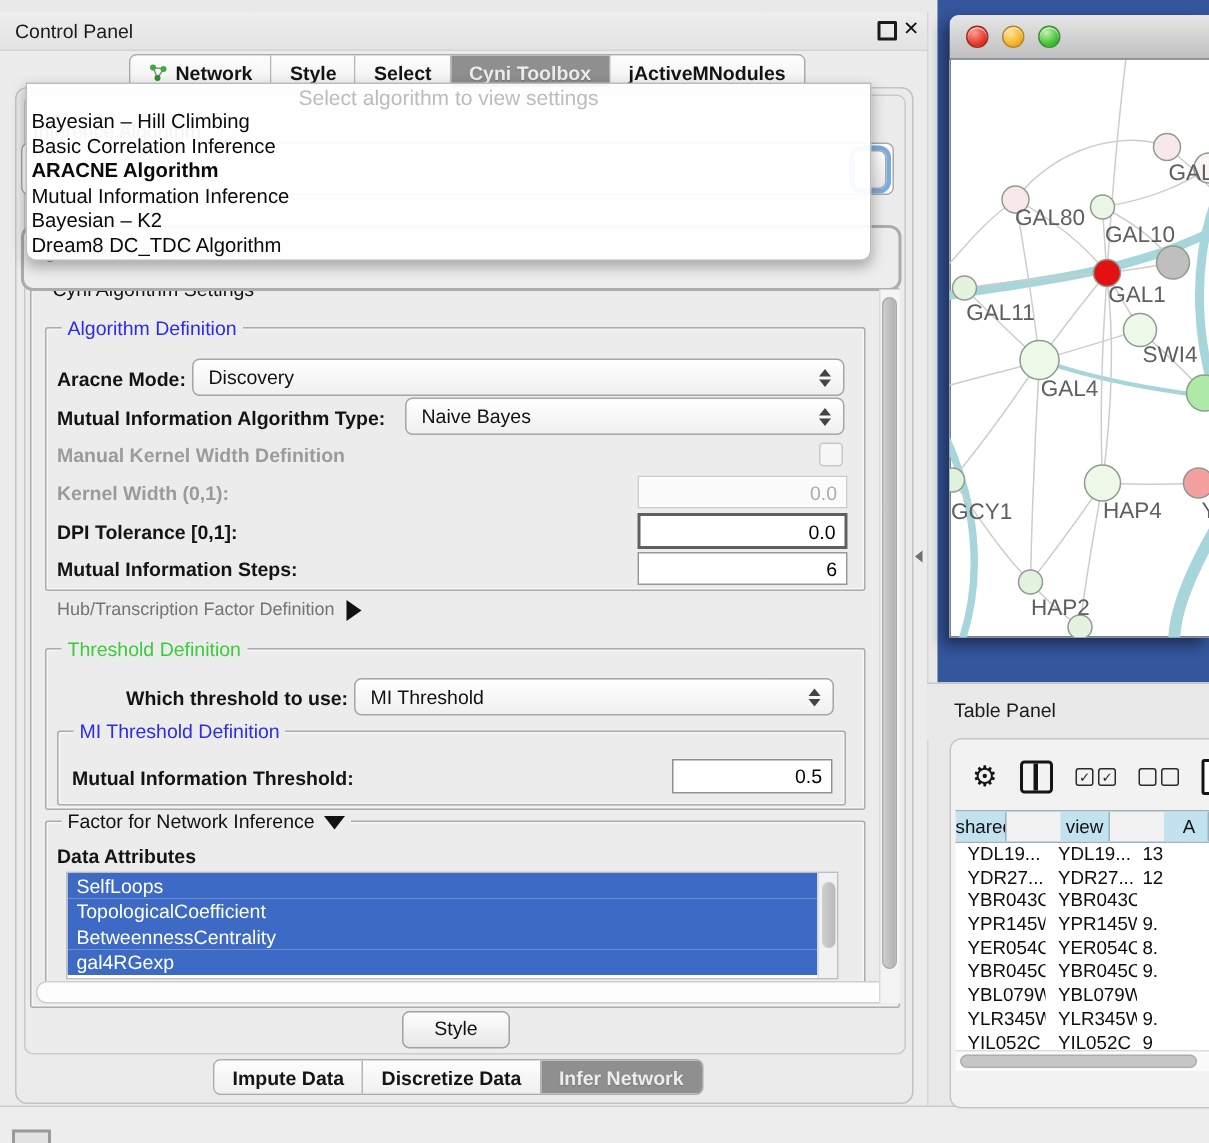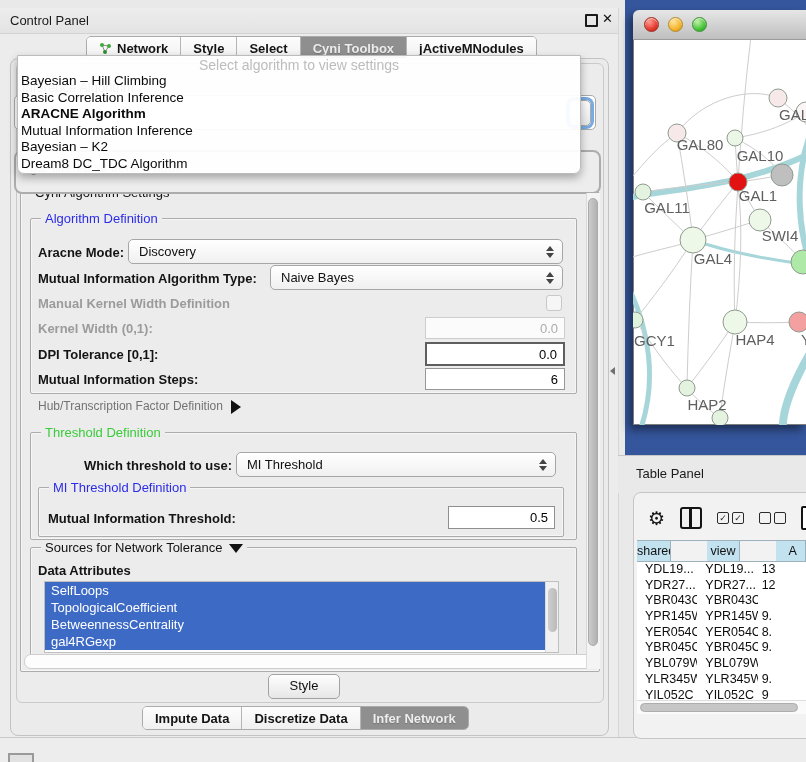--- a/index.html
+++ b/index.html
@@ -257,21 +257,21 @@
     </span>
 </div>
 <div class="abs group" id="mi-def-group" style="left: 38px; top: 487px; width: 524px; height: 48px;">
   <span class="legend blue">MI Threshold Definition</span>
 </div>
 <div class="abs lbl" style="left:48px;top:511px;">Mutual Information Threshold:</div>
 <input class="fld" style="left: 448px; top: 506px; width: 107px; height: 23px; border: 1.5px solid rgb(143, 143, 143);" value="0.5">
 
 <div class="abs group" id="src-group" style="left: 30px; top: 547px; width: 545px; height: 112px;">
   <span class="legend">
-    <span>Sources for Network Tolerance</span><span class="tri-down"></span>
+    <span>Factor for Network Inference</span><span class="tri-down"></span>
   </span>
 </div>
 <div class="abs lbl" style="left:38px;top:563px;">Data Attributes</div>
 <div class="abs" id="attr-list" style="left: 44px; top: 581px; width: 513px; height: 70px;">
   <div id="attr-items">
       <div class="attr-row">SelfLoops</div>
       <div class="attr-row">TopologicalCoefficient</div>
       <div class="attr-row">BetweennessCentrality</div>
       <div class="attr-row">gal4RGexp</div>
     </div>

